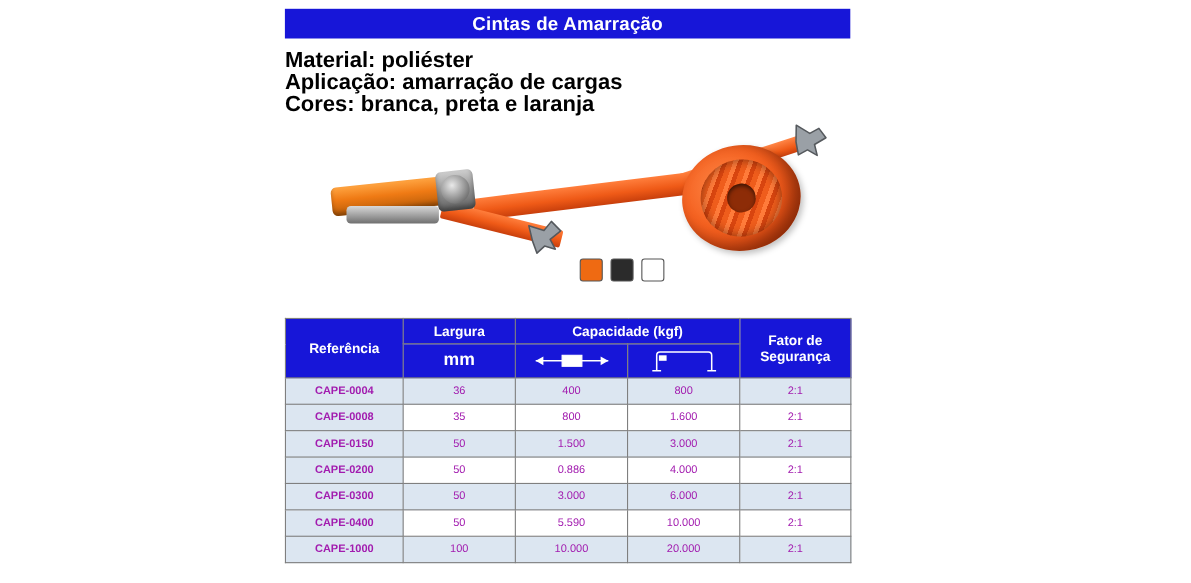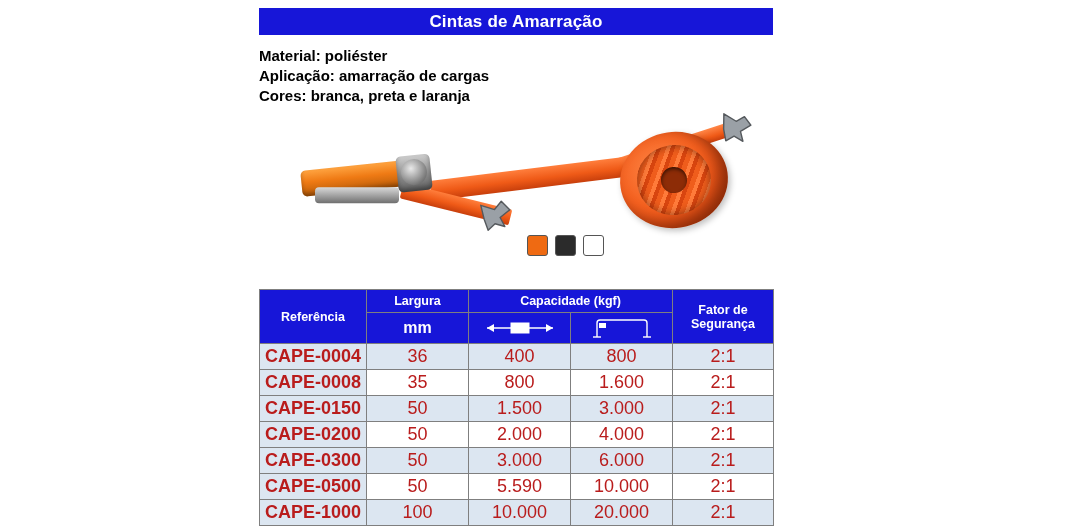--- a/index.html
+++ b/index.html
@@ -37,21 +37,21 @@
   }
 
   
   .specs {
     position: absolute;
     left: 259px;
     top: 46px;
     width: 520px;
   }
   .specs .line {
-    font-size: 15px;
+    font-size: 20px;
     font-weight: bold;
     color: #000000;
     line-height: 19px;
     margin-bottom: 1px;
     white-space: nowrap;
   }
 
   
   .product-area {
     position: absolute;
@@ -226,22 +226,22 @@
     color: #ffffff;
     font-size: 12.5px;
     font-weight: bold;
     padding: 4px 2px;
   }
   .spec-table thead th.sub {
     font-size: 16px;
     height: 30px;
   }
   .spec-table tbody td {
-    font-size: 18px;
-    color: #b91c1c;
+    font-size: 10px;
+    color: #a21caf;
     height: 24px;
     padding: 2px;
   }
   .spec-table tbody td.ref {
     font-weight: bold;
     background: #dce6f1;
   }
   .spec-table tbody tr.alt td {
     background: #dce6f1;
   }
@@ -357,33 +357,33 @@
       <tr class="alt">
         <td class="ref">CAPE-0150</td>
         <td>50</td>
         <td>1.500</td>
         <td>3.000</td>
         <td>2:1</td>
       </tr>
       <tr>
         <td class="ref">CAPE-0200</td>
         <td>50</td>
-        <td>2.000</td>
+        <td>0.886</td>
         <td>4.000</td>
         <td>2:1</td>
       </tr>
       <tr class="alt">
         <td class="ref">CAPE-0300</td>
         <td>50</td>
         <td>3.000</td>
         <td>6.000</td>
         <td>2:1</td>
       </tr>
       <tr>
-        <td class="ref">CAPE-0500</td>
+        <td class="ref">CAPE-0400</td>
         <td>50</td>
         <td>5.590</td>
         <td>10.000</td>
         <td>2:1</td>
       </tr>
       <tr class="alt">
         <td class="ref">CAPE-1000</td>
         <td>100</td>
         <td>10.000</td>
         <td>20.000</td>

